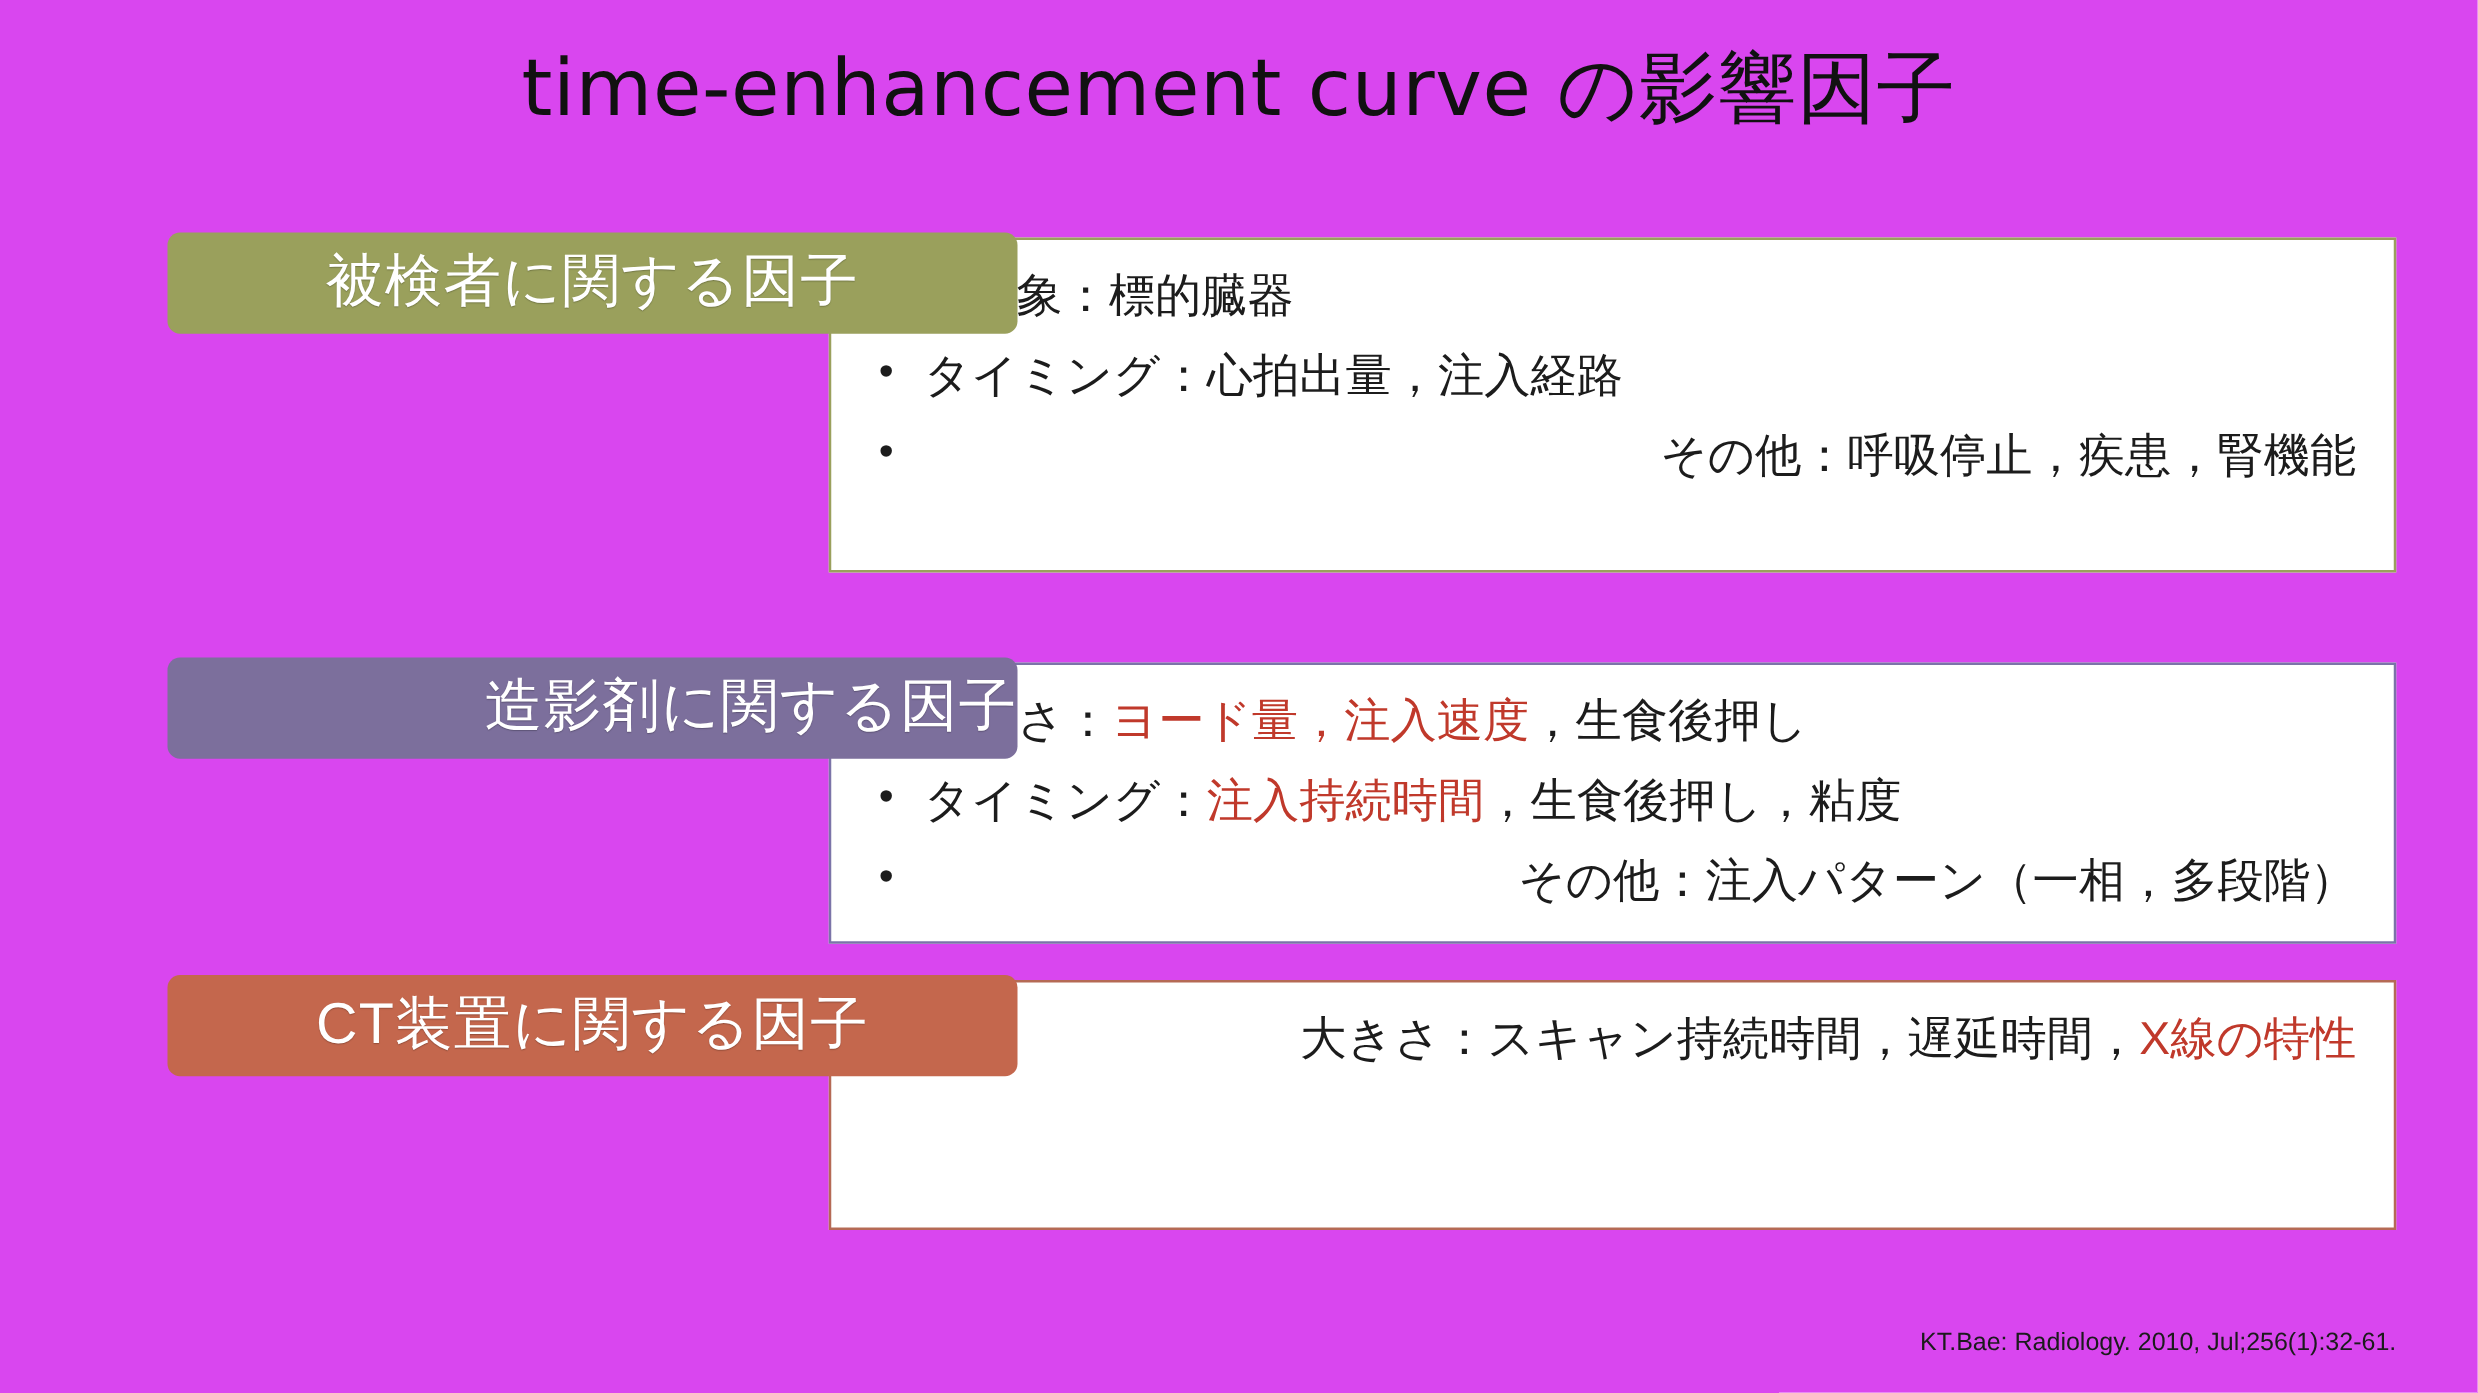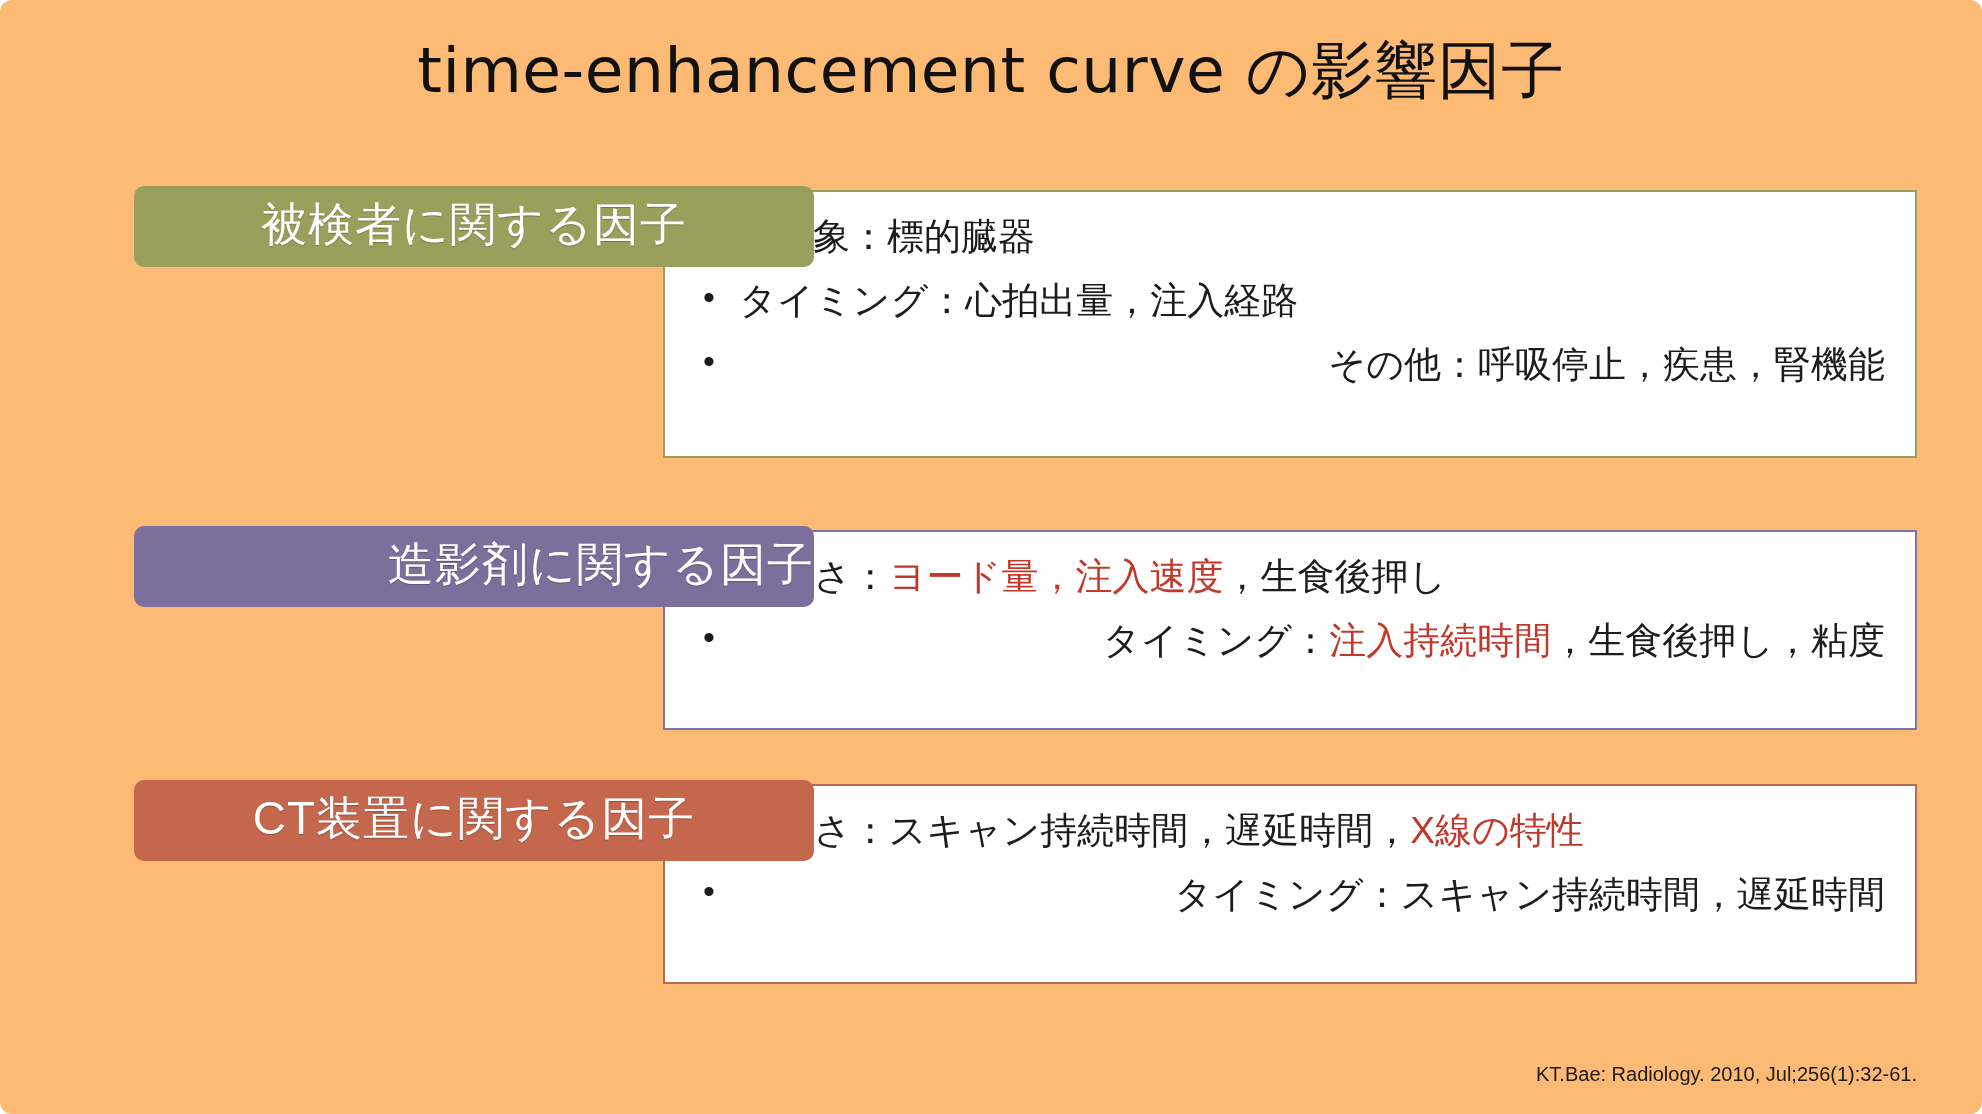--- a/index.html
+++ b/index.html
@@ -12,22 +12,21 @@
     width: 1982px;
     height: 1114px;
     font-family: "Liberation Sans", sans-serif;
     color: #1a1a1a;
     overflow: hidden;
     position: relative;
   }
   .slide {
     position: absolute;
     inset: 0;
-    background: #fdba74;
-    border-radius: 12px;
+    background: #d946ef;
   }
   
   .slide-title {
     position: absolute;
     left: 0;
     top: 36px;
     width: 100%;
     text-align: center;
     font-size: 63px;
     line-height: 1.1;
@@ -137,29 +136,29 @@
       </ul>
     </div>
   </div>
 
   <div class="section section-2">
     <div class="label label-2">造影剤に関する因子</div>
     <div class="panel panel-2">
       <ul class="bullets">
         <li><span>大きさ：</span><span class="hl">ヨード量，注入速度</span><span>，生食後押し</span></li>
         <li><span>タイミング：</span><span class="hl">注入持続時間</span><span>，生食後押し，粘度</span></li>
+        <li><span>その他：注入パターン（一相，多段階）</span></li>
       </ul>
     </div>
   </div>
 
   <div class="section section-3">
     <div class="label label-3">CT装置に関する因子</div>
     <div class="panel panel-3">
       <ul class="bullets">
         <li><span>大きさ：スキャン持続時間，遅延時間，</span><span class="hl">X線の特性</span></li>
-        <li><span>タイミング：スキャン持続時間，遅延時間</span></li>
       </ul>
     </div>
   </div>
 
   <div class="citation">KT.Bae: Radiology. 2010, Jul;256(1):32-61.</div>
 
 </div>
 
 </body></html>

